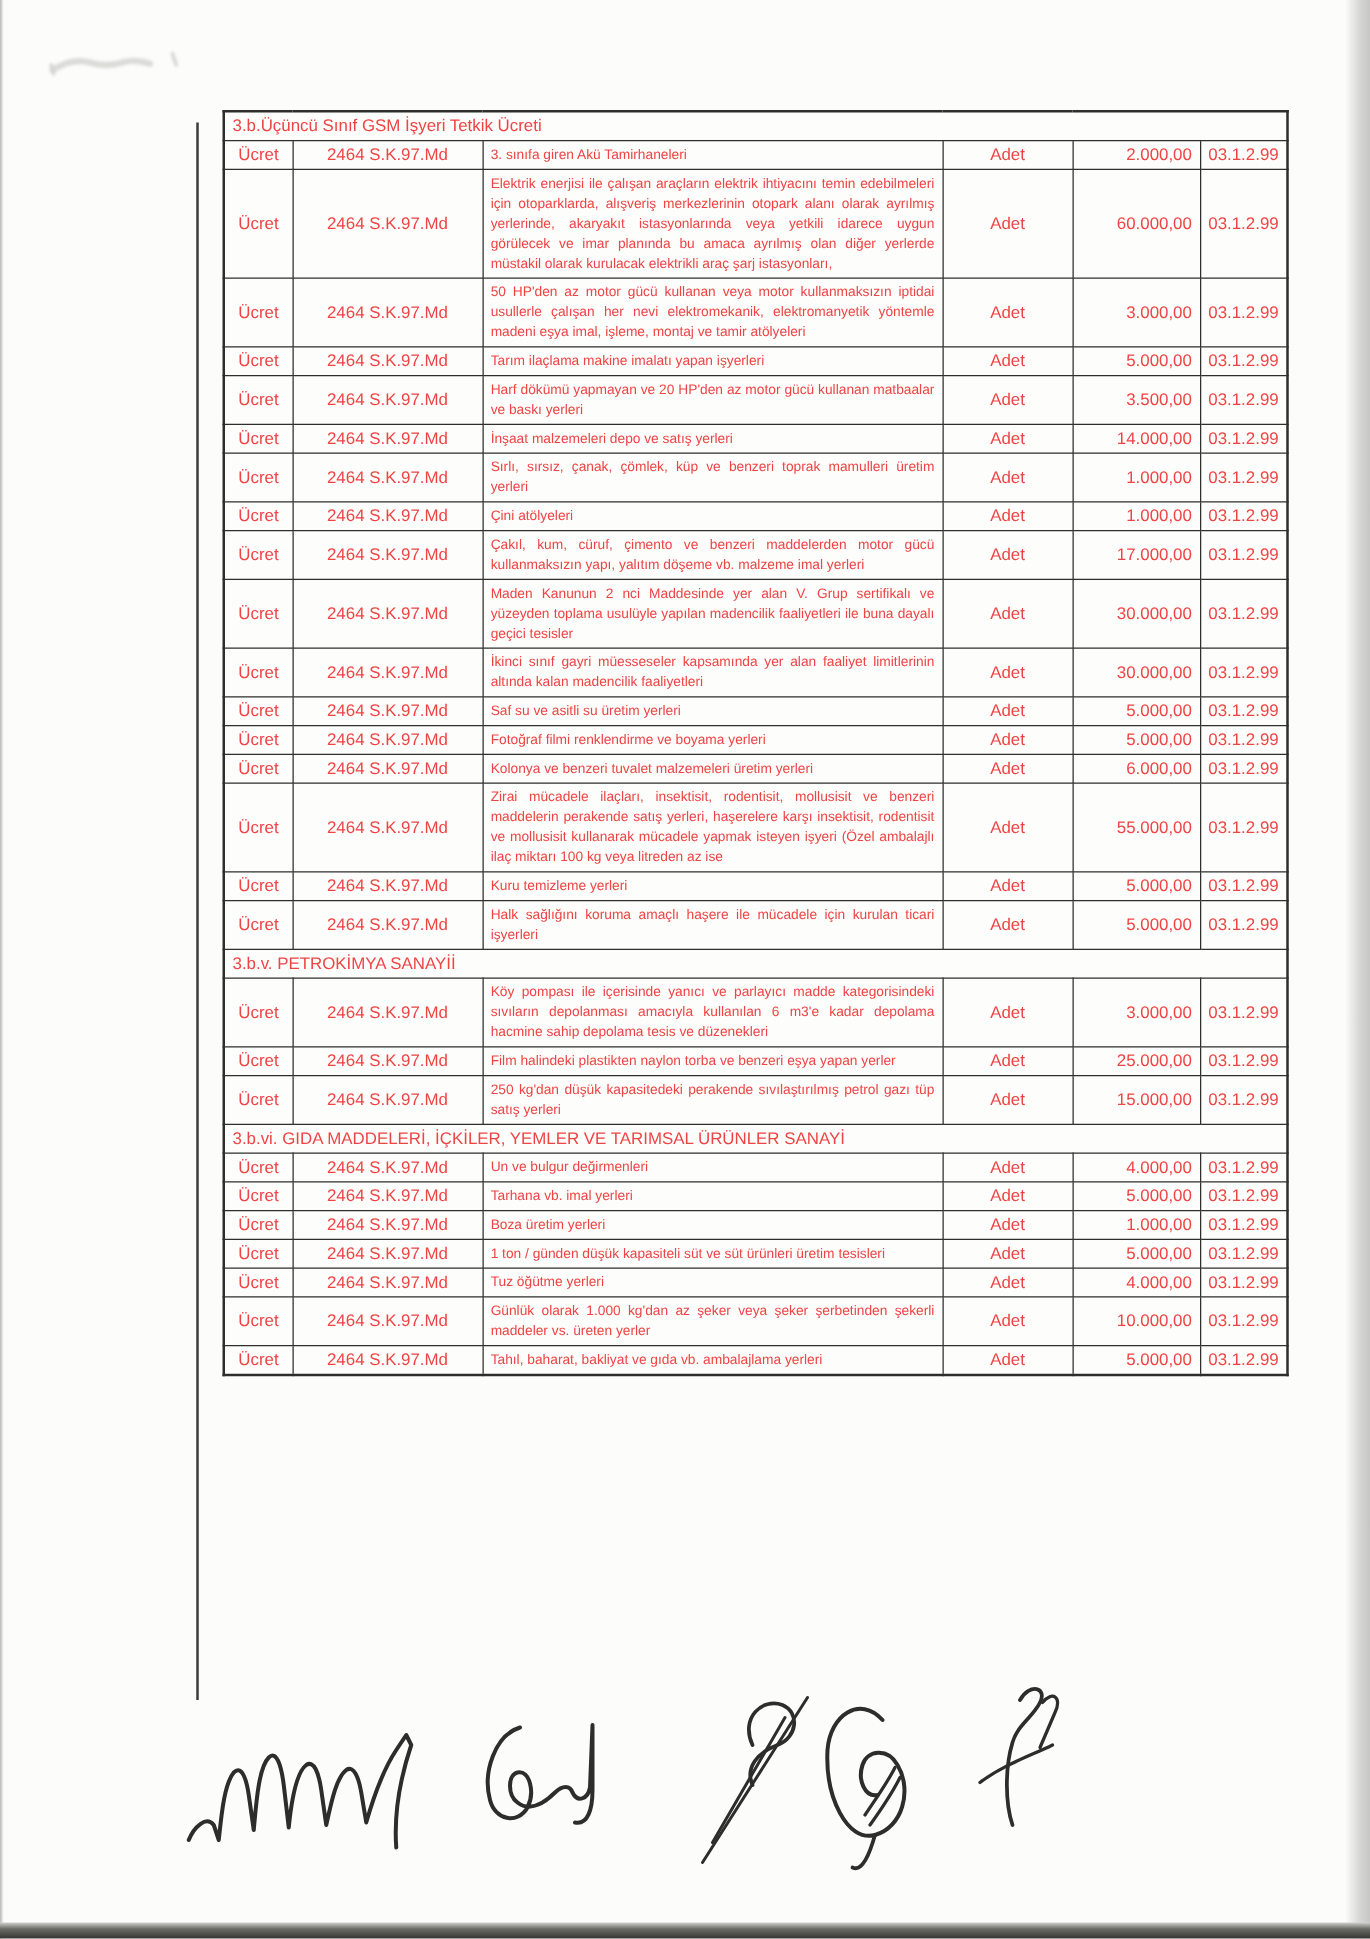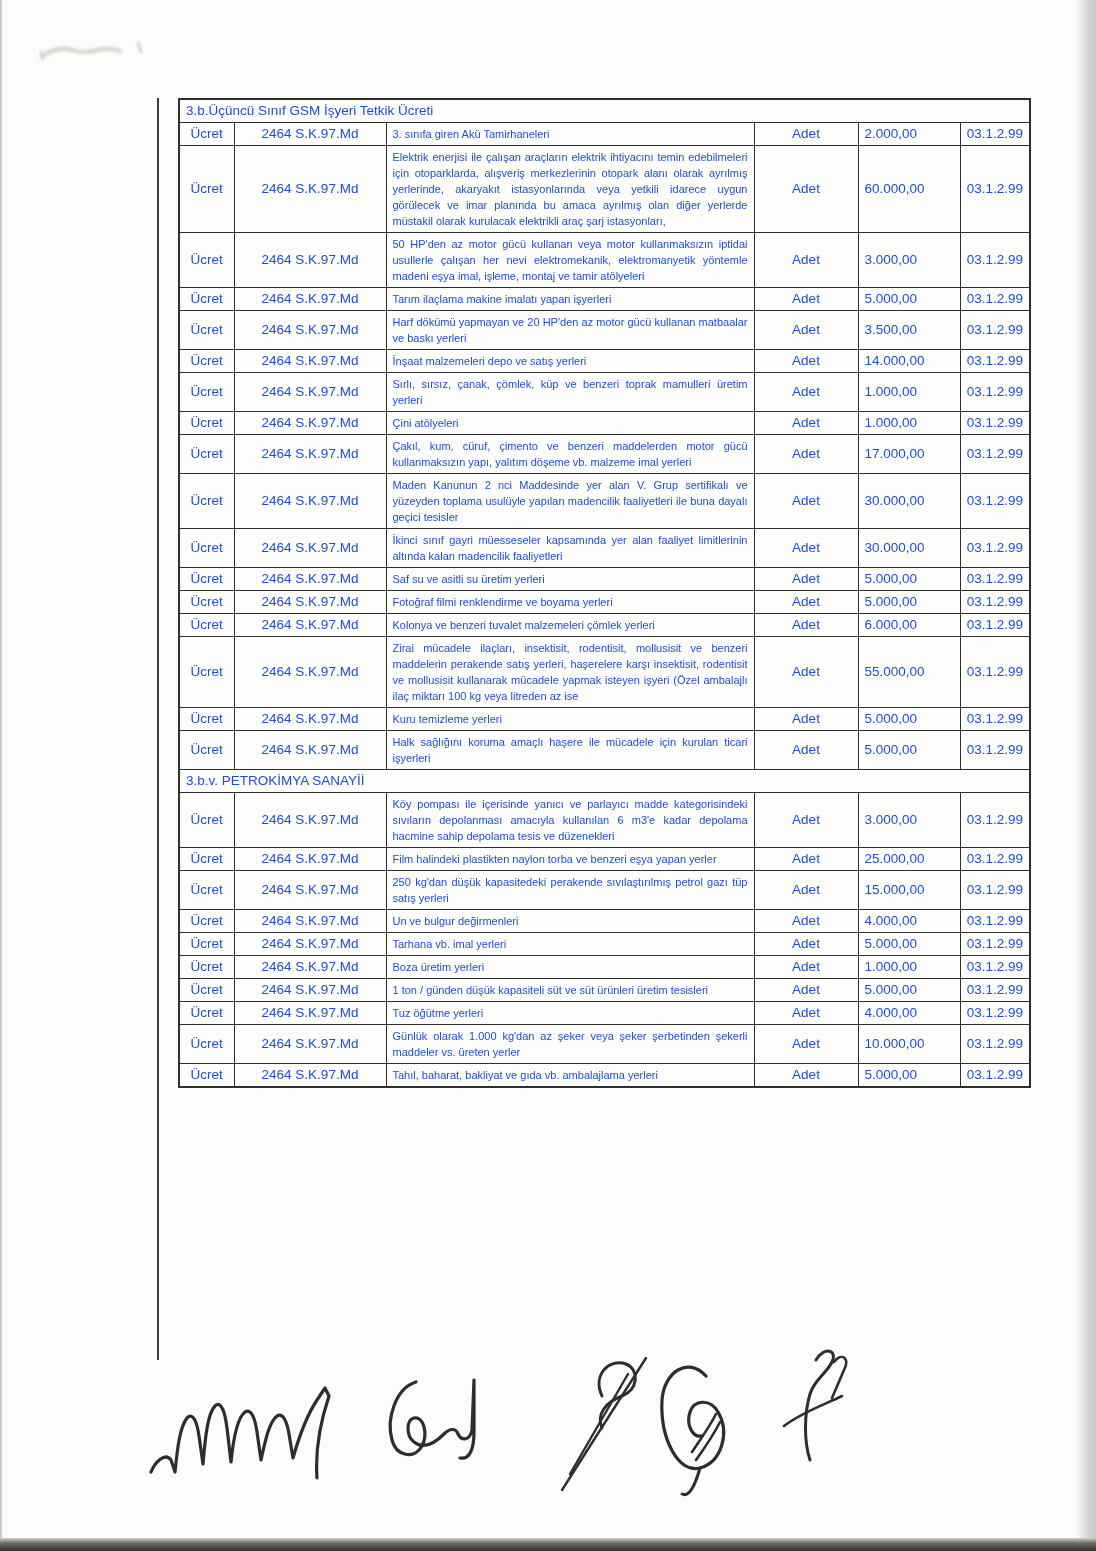--- a/index.html
+++ b/index.html
@@ -27,41 +27,41 @@
     position: absolute; left: 0; bottom: 0; width: 100%; height: 13px;
     background: linear-gradient(to bottom, #cfcfcd, #6a6a66 40%, #33332f);
   }
   .smudge { position: absolute; left: 38px; top: 38px; opacity: .75; filter: blur(1.2px); }
   .margin-rule {
     position: absolute; left: 157px; top: 98px; width: 2px; height: 1262px;
     background: #3c3c3a;
   }
   
   table.fees {
-    position: absolute; left: 178px; top: 98px;
+    position: absolute; left: 178px; top: 88px;
     width: 851px;
     border-collapse: collapse;
     table-layout: fixed;
     font-size: 13.5px;
-    color: #1d4ed8;
+    color: #ef4444;
     background: #fdfdfc;
     padding-left: 12px;
   }
   table.fees td {
     border: 1px solid #2e2e2c;
     padding: 3px 6px;
     line-height: 16px;
     vertical-align: middle;
     overflow: hidden;
   }
   table.fees { border: 2px solid #2e2e2c; }
   td.section-cell { padding: 2px 5px; text-align: left; }
   .cell-center { text-align: center; }
   .cell-desc { text-align: justify; font-size: 11px; }
-  .cell-amount { padding-right: 4px; }
+  .cell-amount { text-align: right; padding-right: 4px; }
   
   .sig { position: absolute; }
   .sig svg path {
     fill: none; stroke: #2d2d2b; stroke-linecap: round; stroke-linejoin: round;
   }
   .smudge svg path { fill: none; stroke: #c4c4c1; stroke-linecap: round; }
 </style>
 </head>
 <body>
 
@@ -194,21 +194,21 @@
           <td class="cell-center">Ücret</td>
           <td class="cell-center">2464 S.K.97.Md</td>
           <td class="cell-desc">Fotoğraf filmi renklendirme ve boyama yerleri</td>
           <td class="cell-center">Adet</td>
           <td class="cell-amount">5.000,00</td>
           <td class="cell-center">03.1.2.99</td>
         </tr>
         <tr>
           <td class="cell-center">Ücret</td>
           <td class="cell-center">2464 S.K.97.Md</td>
-          <td class="cell-desc">Kolonya ve benzeri tuvalet malzemeleri çömlek yerleri</td>
+          <td class="cell-desc">Kolonya ve benzeri tuvalet malzemeleri üretim yerleri</td>
           <td class="cell-center">Adet</td>
           <td class="cell-amount">6.000,00</td>
           <td class="cell-center">03.1.2.99</td>
         </tr>
         <tr>
           <td class="cell-center">Ücret</td>
           <td class="cell-center">2464 S.K.97.Md</td>
           <td class="cell-desc">Zirai mücadele ilaçları, insektisit, rodentisit, mollusisit ve benzeri maddelerin perakende satış yerleri, haşerelere karşı insektisit, rodentisit ve mollusisit kullanarak mücadele yapmak isteyen işyeri (Özel ambalajlı ilaç miktarı 100 kg veya litreden az ise</td>
           <td class="cell-center">Adet</td>
           <td class="cell-amount">55.000,00</td>
@@ -249,20 +249,23 @@
           <td class="cell-amount">25.000,00</td>
           <td class="cell-center">03.1.2.99</td>
         </tr>
         <tr>
           <td class="cell-center">Ücret</td>
           <td class="cell-center">2464 S.K.97.Md</td>
           <td class="cell-desc">250 kg'dan düşük kapasitedeki perakende sıvılaştırılmış petrol gazı tüp satış yerleri</td>
           <td class="cell-center">Adet</td>
           <td class="cell-amount">15.000,00</td>
           <td class="cell-center">03.1.2.99</td>
+        </tr>
+        <tr>
+          <td colspan="6" class="section-cell">3.b.vi. GIDA MADDELERİ, İÇKİLER, YEMLER VE TARIMSAL ÜRÜNLER SANAYİ</td>
         </tr>
         <tr>
           <td class="cell-center">Ücret</td>
           <td class="cell-center">2464 S.K.97.Md</td>
           <td class="cell-desc">Un ve bulgur değirmenleri</td>
           <td class="cell-center">Adet</td>
           <td class="cell-amount">4.000,00</td>
           <td class="cell-center">03.1.2.99</td>
         </tr>
         <tr>

